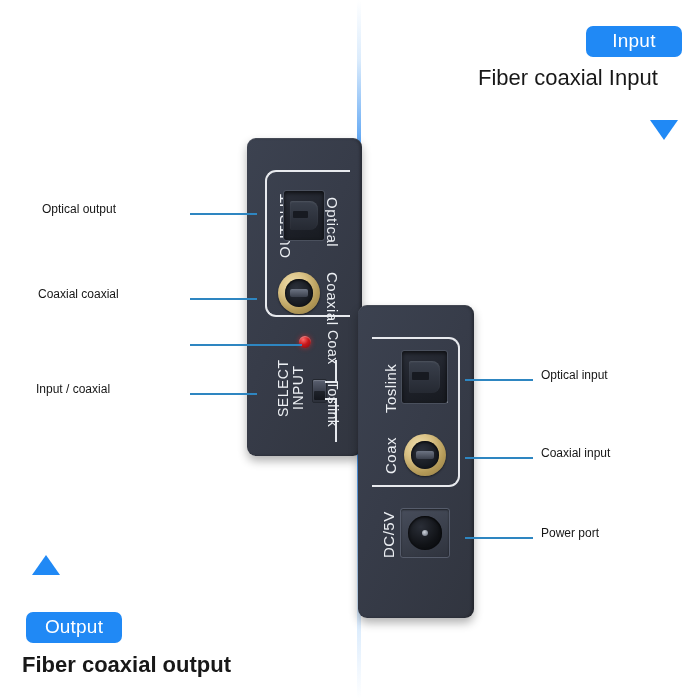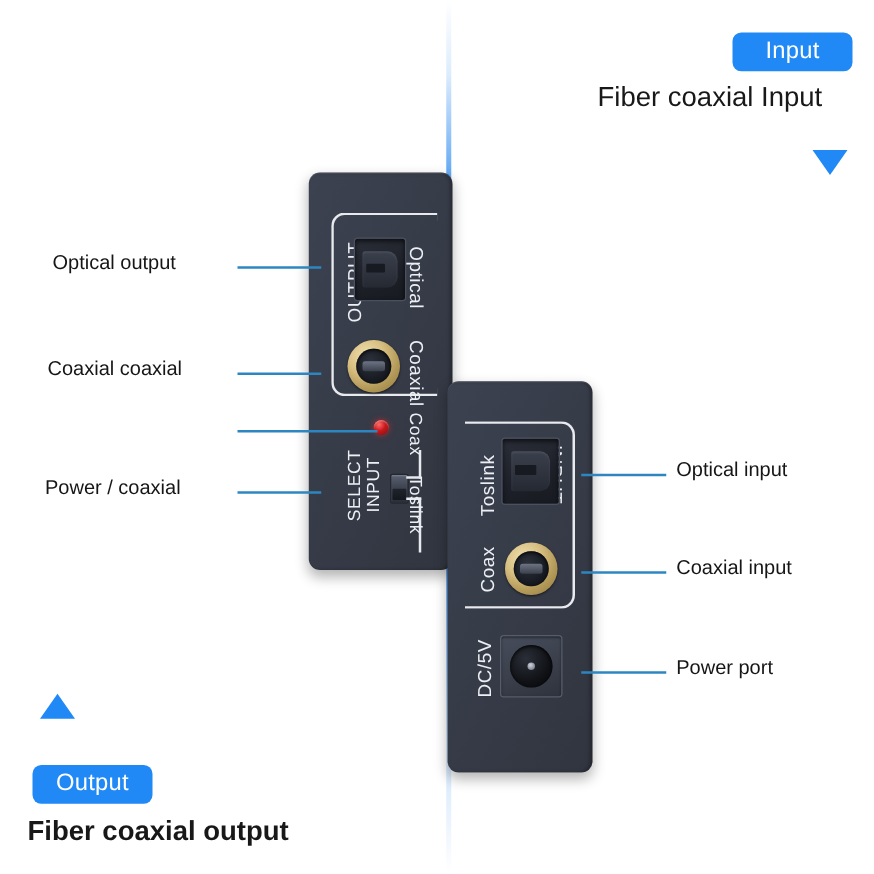--- a/index.html
+++ b/index.html
@@ -206,21 +206,21 @@
   .lead {
     position: absolute;
     height: 2px;
     background: #2e86c1;
   }
 
   
   .lbl {
     position: absolute;
     color: #161616;
-    font-size: 16px;
+    font-size: 12px;
     white-space: nowrap;
   }
   .lbl.r { text-align: center; }
   .lbl.l { text-align: right; }
 </style>
 </head>
 <body>
 
 <div id="stage">
 
@@ -301,21 +301,21 @@
 
   <div class="lead" style="left:190px; top:213px; width:67px;"></div>
   <div class="lbl l" style="left:42px; top:202px;">Optical output</div>
 
   <div class="lead" style="left:190px; top:298px; width:67px;"></div>
   <div class="lbl l" style="left:38px; top:287px;">Coaxial coaxial</div>
 
   <div class="lead" style="left:190px; top:344px; width:112px;"></div>
 
   <div class="lead" style="left:190px; top:393px; width:67px;"></div>
-  <div class="lbl l" style="left:36px; top:382px;">Power / coaxial</div>
+  <div class="lbl l" style="left:36px; top:382px;">Input / coaxial</div>
 
   <div class="lead" style="left:465px; top:379px; width:68px;"></div>
   <div class="lbl r" style="left:541px; top:368px;">Optical input</div>
 
   <div class="lead" style="left:465px; top:457px; width:68px;"></div>
   <div class="lbl r" style="left:541px; top:446px;">Coaxial input</div>
 
   <div class="lead" style="left:465px; top:537px; width:68px;"></div>
   <div class="lbl r" style="left:541px; top:526px;">Power port</div>
 

